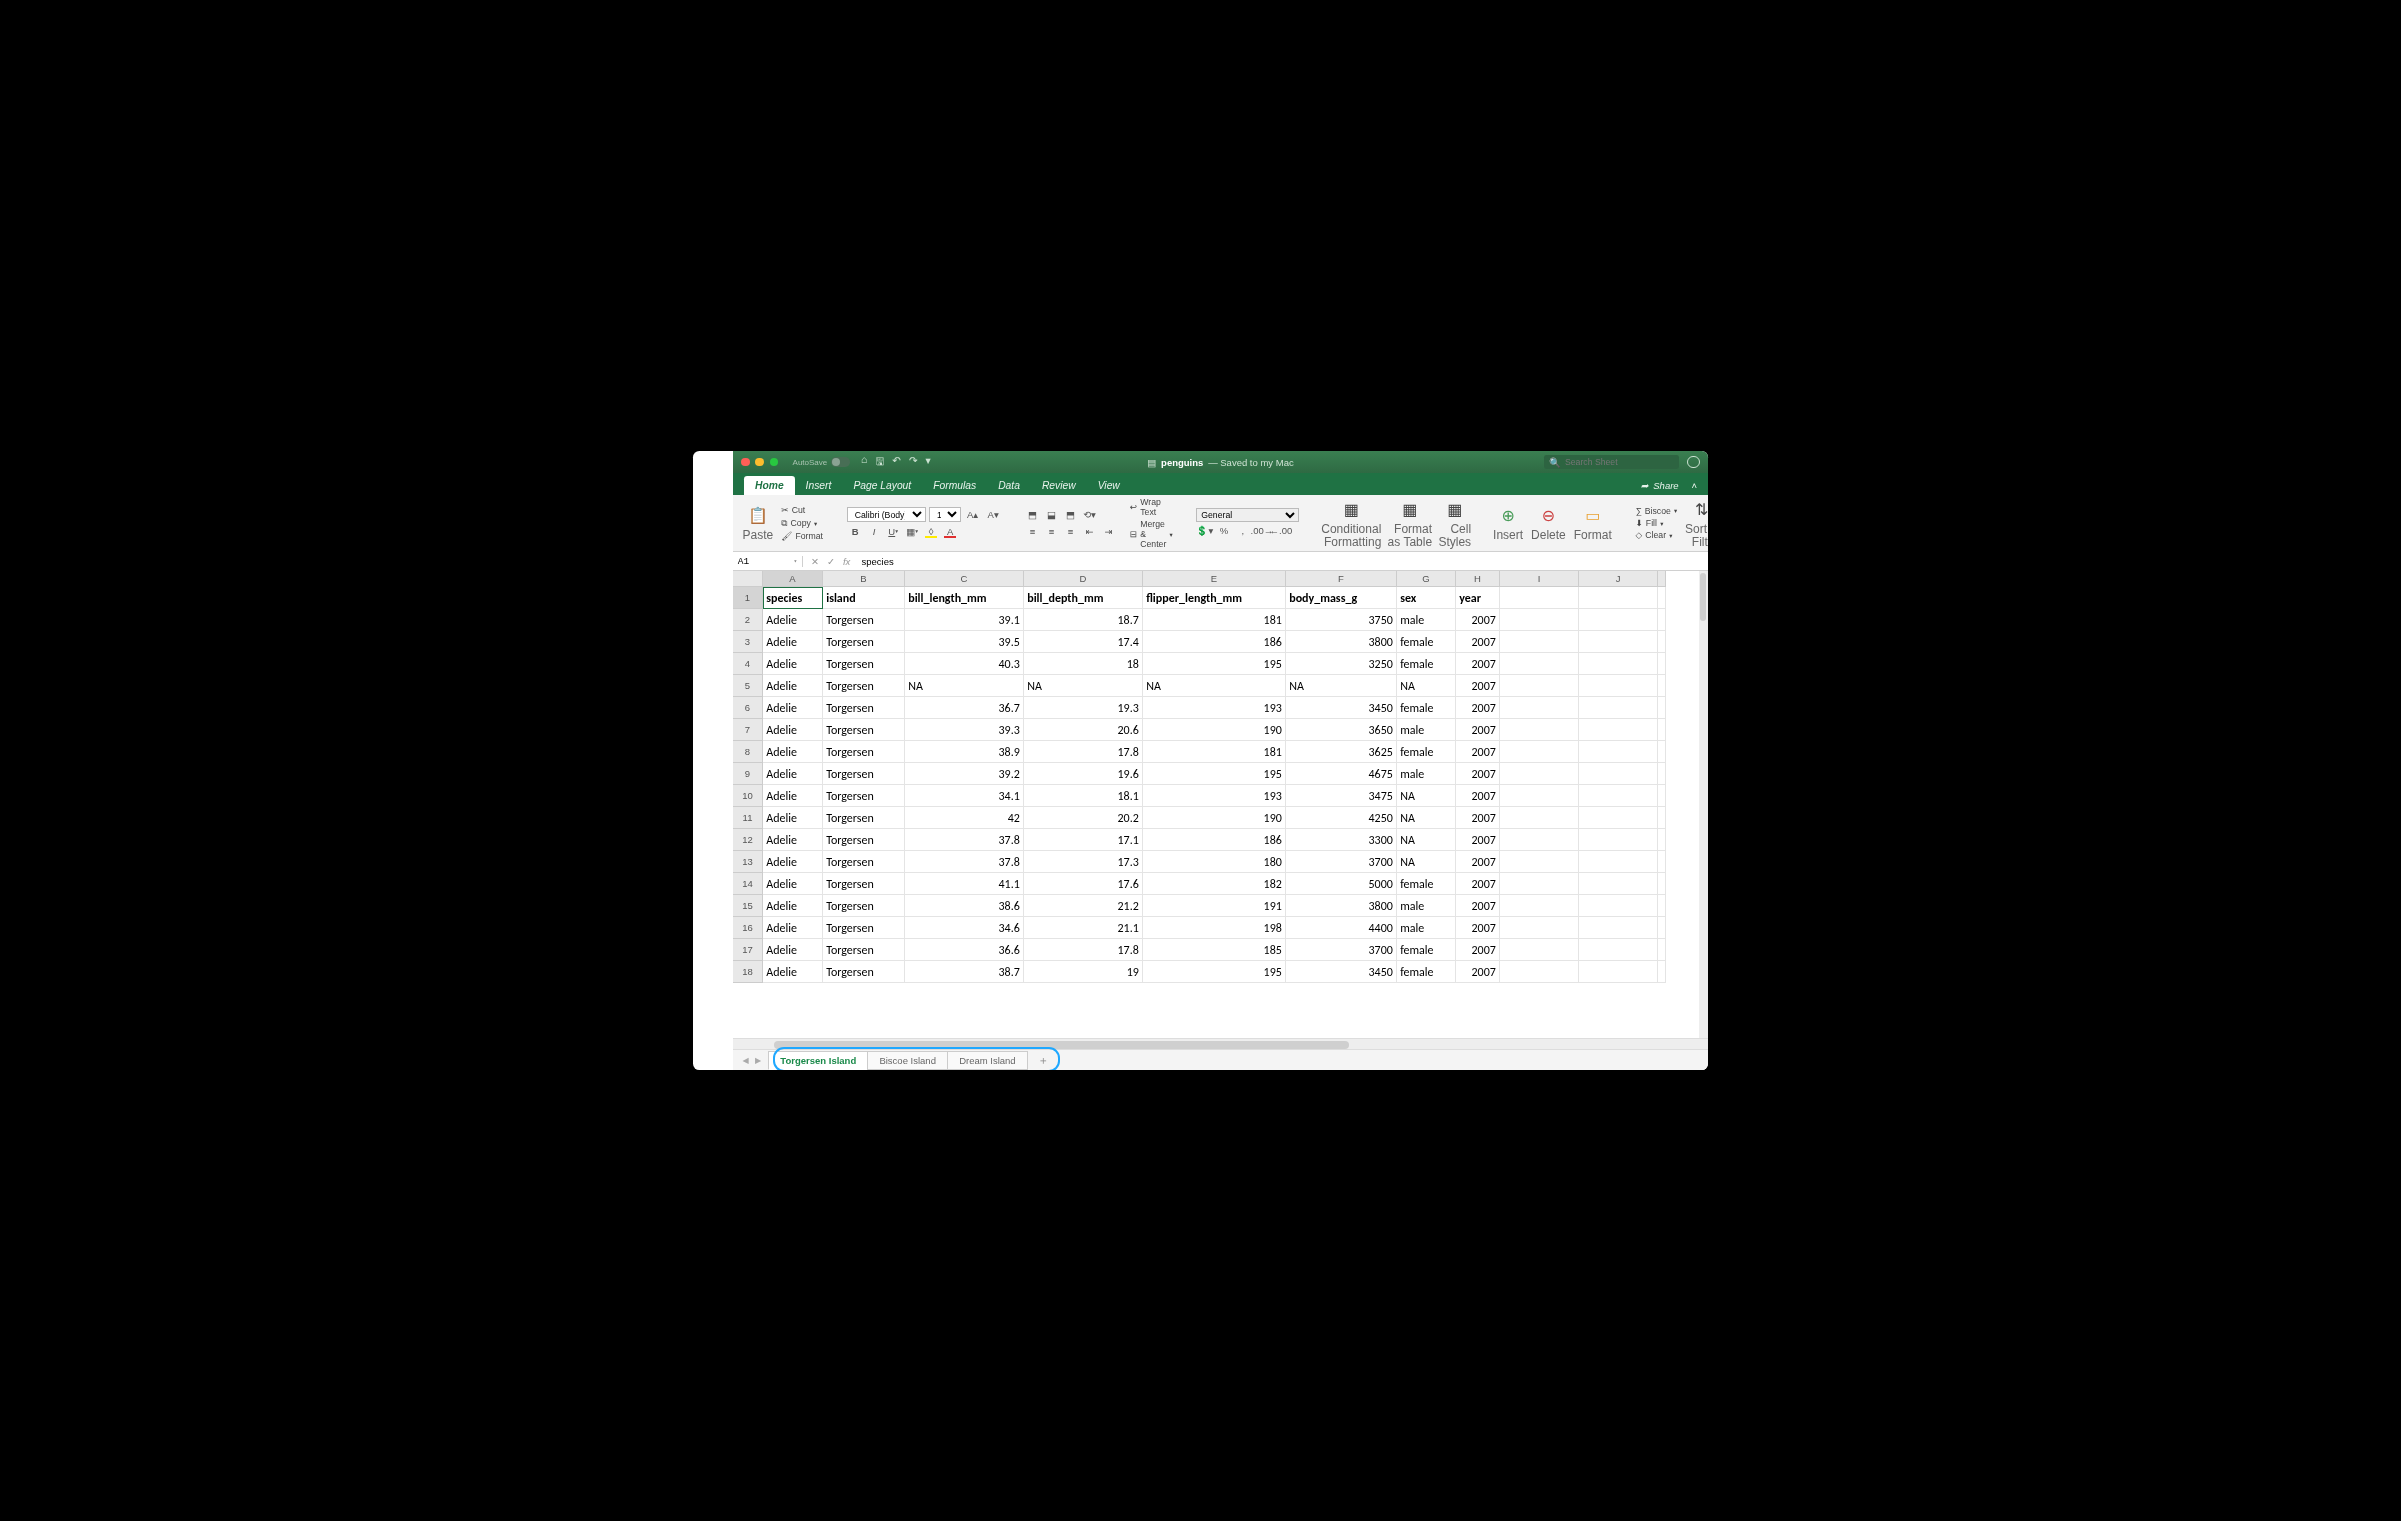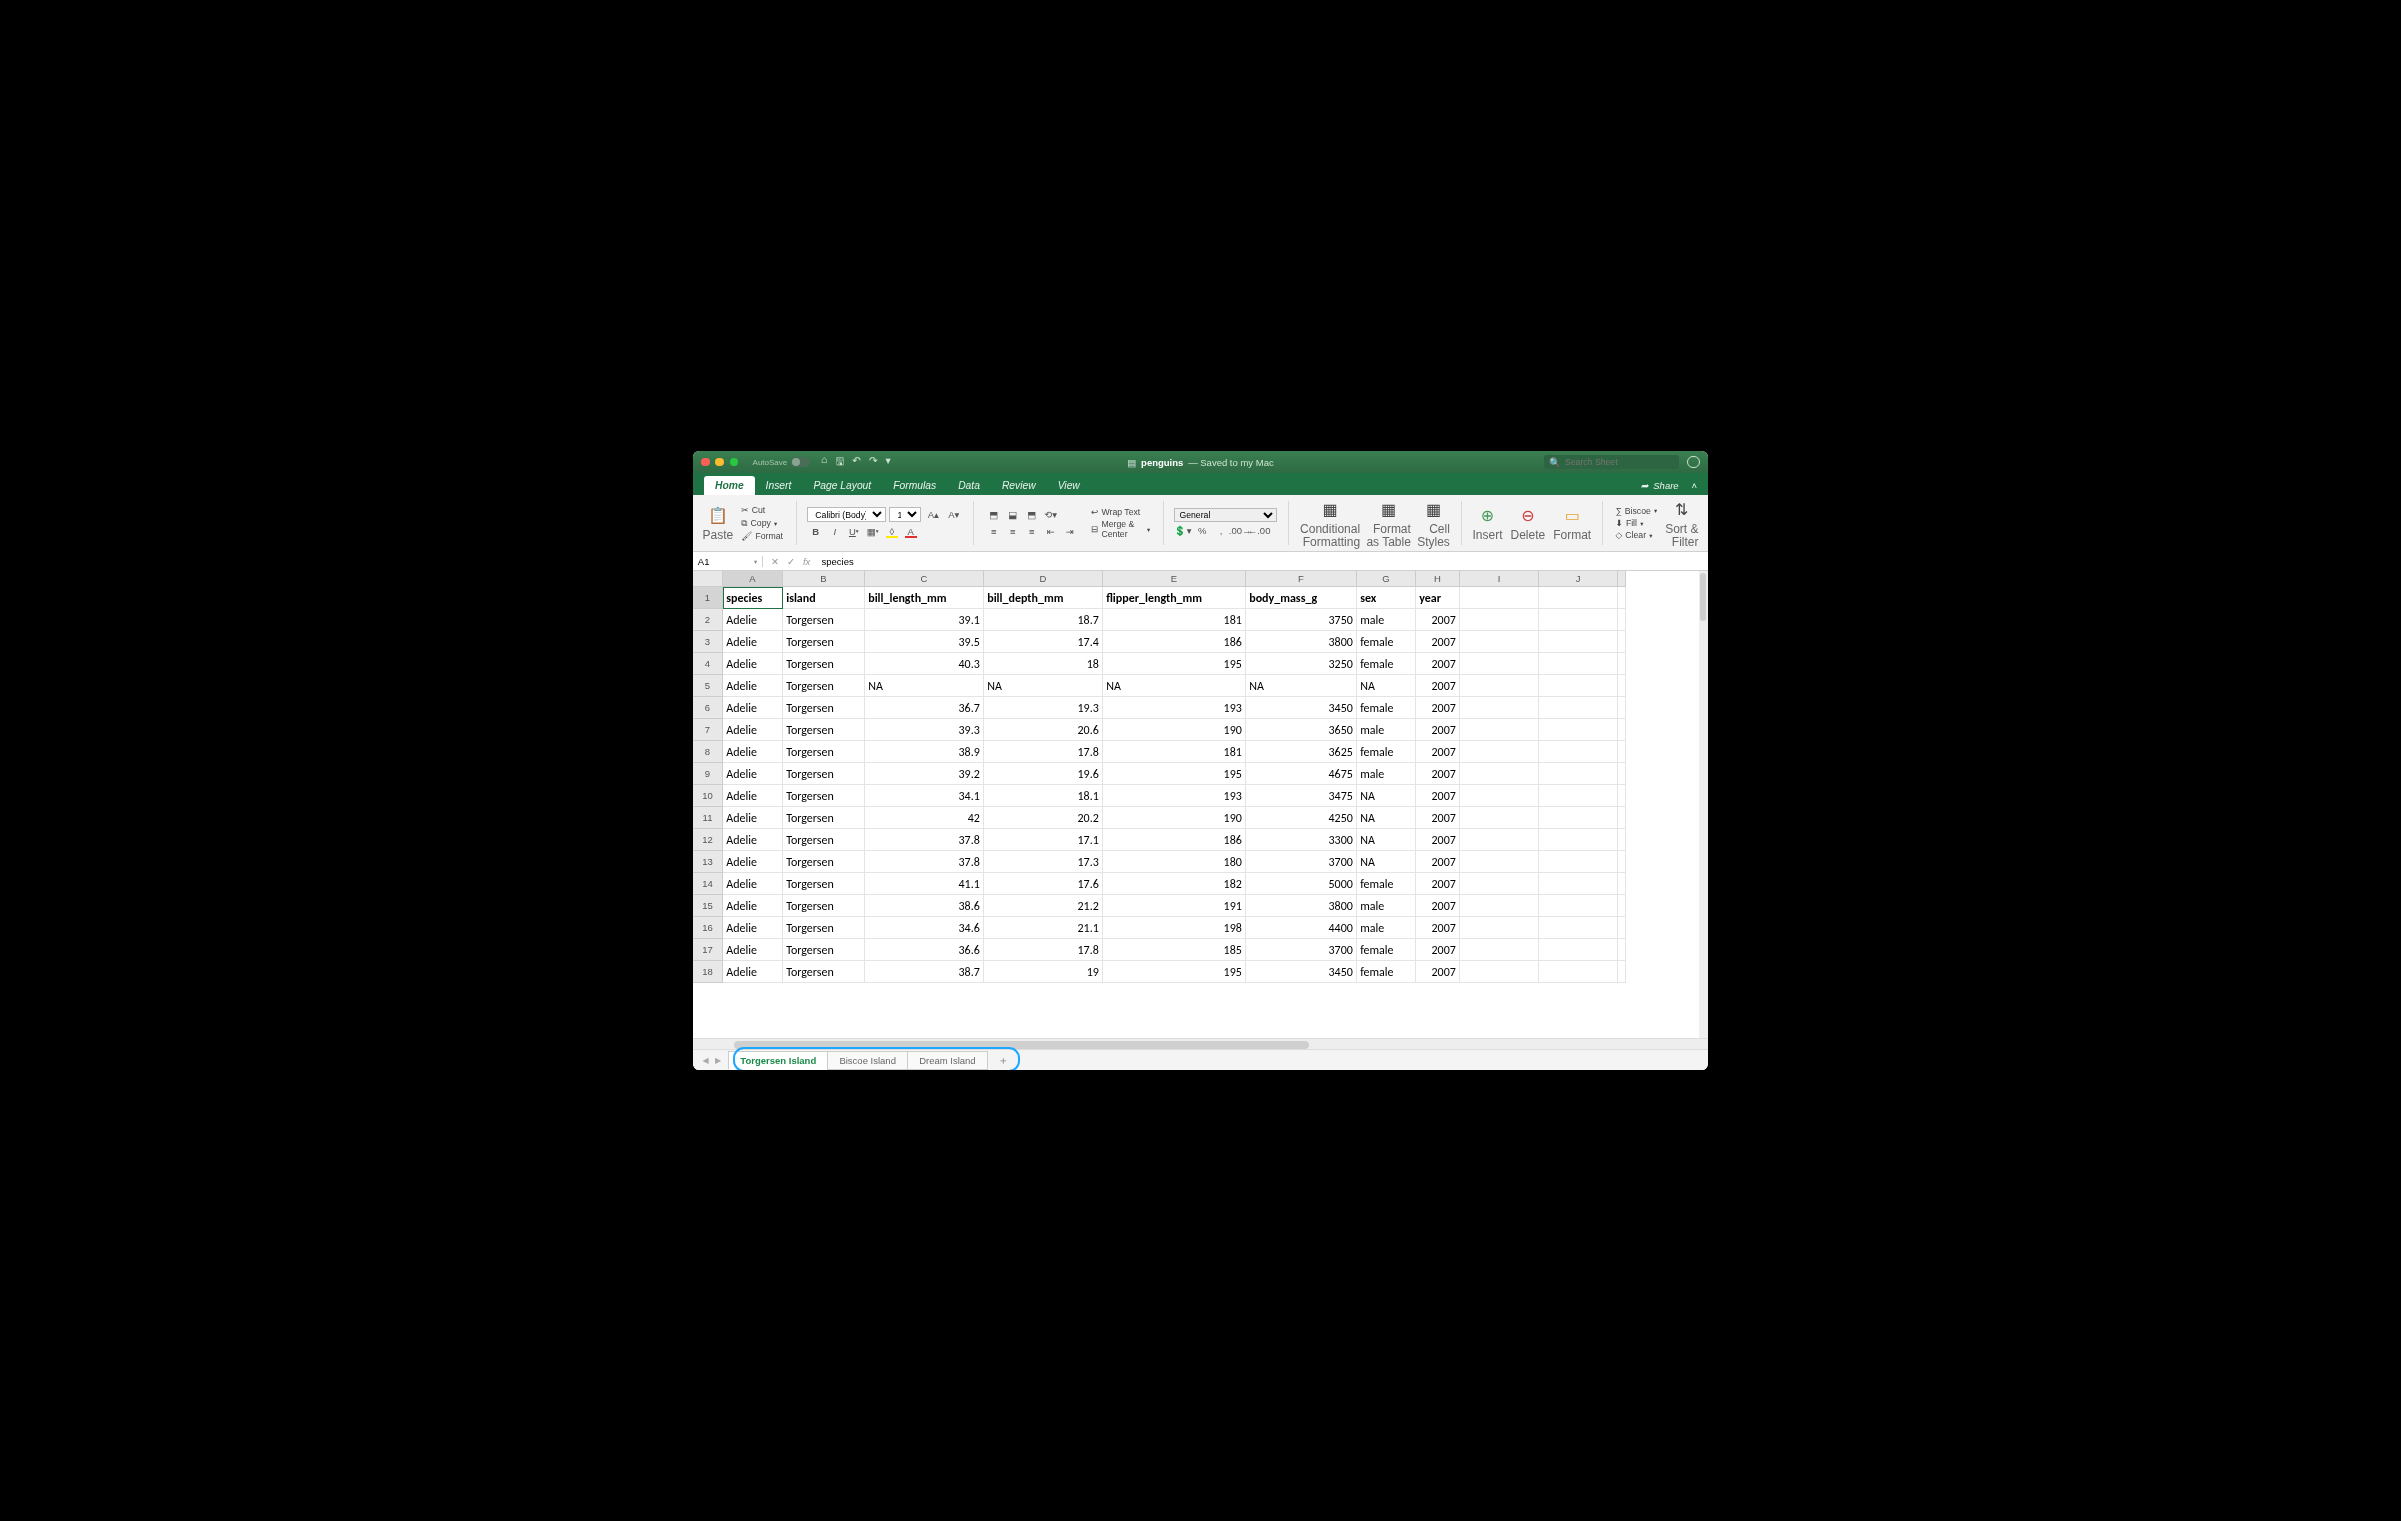--- a/index.html
+++ b/index.html
@@ -1,17 +1,17 @@
 <!DOCTYPE html>
 <html style="font-size:12.7px"><head>
 <meta charset="utf-8">
 <style>
   * { box-sizing: border-box; margin: 0; padding: 0; }
   body { background: #000; font-family: -apple-system, "Helvetica Neue", Arial, sans-serif; display: flex; align-items: center; justify-content: center; height: 100vh; }
-  .window { width: 1015px; height: 619px; background: #fff; border-radius: 6.3px; overflow: hidden; box-shadow: 0 16px 48px rgba(0,0,0,0.5); display: flex; flex-direction: column; position: relative;}
+  .window { width: 1015px; height: 619px; background: #fff; border-radius: 6.3px; overflow: hidden; box-shadow: 0 16px 48px rgba(0,0,0,0.5); display: flex; flex-direction: column; position: relative; padding-left: 40px;}
   
   .titlebar { height: 22px; background: linear-gradient(#3a7f51,#2e6a43); display: flex; align-items: center; padding: 0 8px; color: #cfe3d4; font-size: 9.5px; position: relative; }
   .traffic { display:flex; gap:5.6px; align-items:center; }
   .dot { width:8.7px; height:8.7px; border-radius:50%; }
   .dot.r{background:#ff5f57;} .dot.y{background:#febc2e;} .dot.g{background:#28c840;}
   .titlebar .center { position:absolute; left:50%; transform:translateX(-50%); display:flex; align-items:center; gap:4.8px; }
   .titlebar .center b{color:#fff;font-weight:600;}
   .autosave { margin-left:14.3px; display:flex; align-items:center; gap:4px; font-size:8px; color:#a9c3b1;}
   .switch{width:19px;height:9.5px;border-radius:4.8px;background:#486e55;position:relative;}
   .switch::after{content:"";position:absolute;left:0.8px;top:0.8px;width:8px;height:8px;border-radius:50%;background:#8aa393;}
@@ -32,21 +32,21 @@
   .smbtn{display:flex;align-items:center;gap:3.2px;padding:0.8px 1.6px;}
   .fontbox{display:flex;gap:3.2px;align-items:center;}
   .fontbox select,.fontbox input{font-size:8.7px;border:0.8px solid #bbb;background:#fff;padding:0.8px 3.2px;}
   .iconbtn{width:17.4px;height:16px;border:0.8px solid transparent;display:inline-flex;align-items:center;justify-content:center;font-size:9.5px;color:#555;}
   .stack{display:flex;flex-direction:column;gap:0.8px;}
   .row{display:flex;gap:1.6px;align-items:center;}
   .biglabel{font-size:12px;color:#666;text-align:right;line-height:1.1;}
   .bigicon{height:24px;display:flex;align-items:center;justify-content:center;font-size:16px;}
   
   .fbar{height:19px;border-bottom:0.8px solid #d0d0d0;display:flex;align-items:center;font-size:9.5px;background:#fff;}
-  .namebox{width:70px;border-right:0.8px solid #d0d0d0;padding:0 4.8px;display:flex;align-items:center;justify-content:space-between;}
+  .namebox{width:70px;border-right:0.8px solid #d0d0d0;padding:0 4.8px;display:flex;align-items:center;justify-content:space-between;font-family:Liberation Mono, monospace;}
   .namebox span.dd{font-size:6.3px;color:#888;}
   .fxbtns{display:flex;gap:8px;padding:0 8px;color:#999;}
   .fxinput{flex:1;padding:0 3.2px;}
   
   .gridwrap{flex:1;overflow:hidden;position:relative;display:flex;flex-direction:column;}
   .grid{display:grid;grid-template-columns:30px 60px 82px 119px 119px 143px 111px 59px 44px 79px 79px 8px;font-size:12px;}
   .ch{background:#e8e8e8;border-right:0.8px solid #ccc;border-bottom:0.8px solid #ccc;text-align:center;font-size:9.5px;color:#555;height:16px;line-height:16px;position:sticky;top:0;}
   .ch.corner{background:#e8e8e8;}
   .rh{background:#e8e8e8;border-right:0.8px solid #ccc;border-bottom:0.8px solid #ccc;text-align:center;font-size:9.5px;color:#555;height:22px;line-height:22px;}
   .cell{border-right:0.8px solid #e4e4e4;border-bottom:0.8px solid #e4e4e4;padding:0 3.2px;height:22px;line-height:22px;white-space:nowrap;overflow:hidden;font-family:Calibri,Arial,sans-serif;color:#000;}

